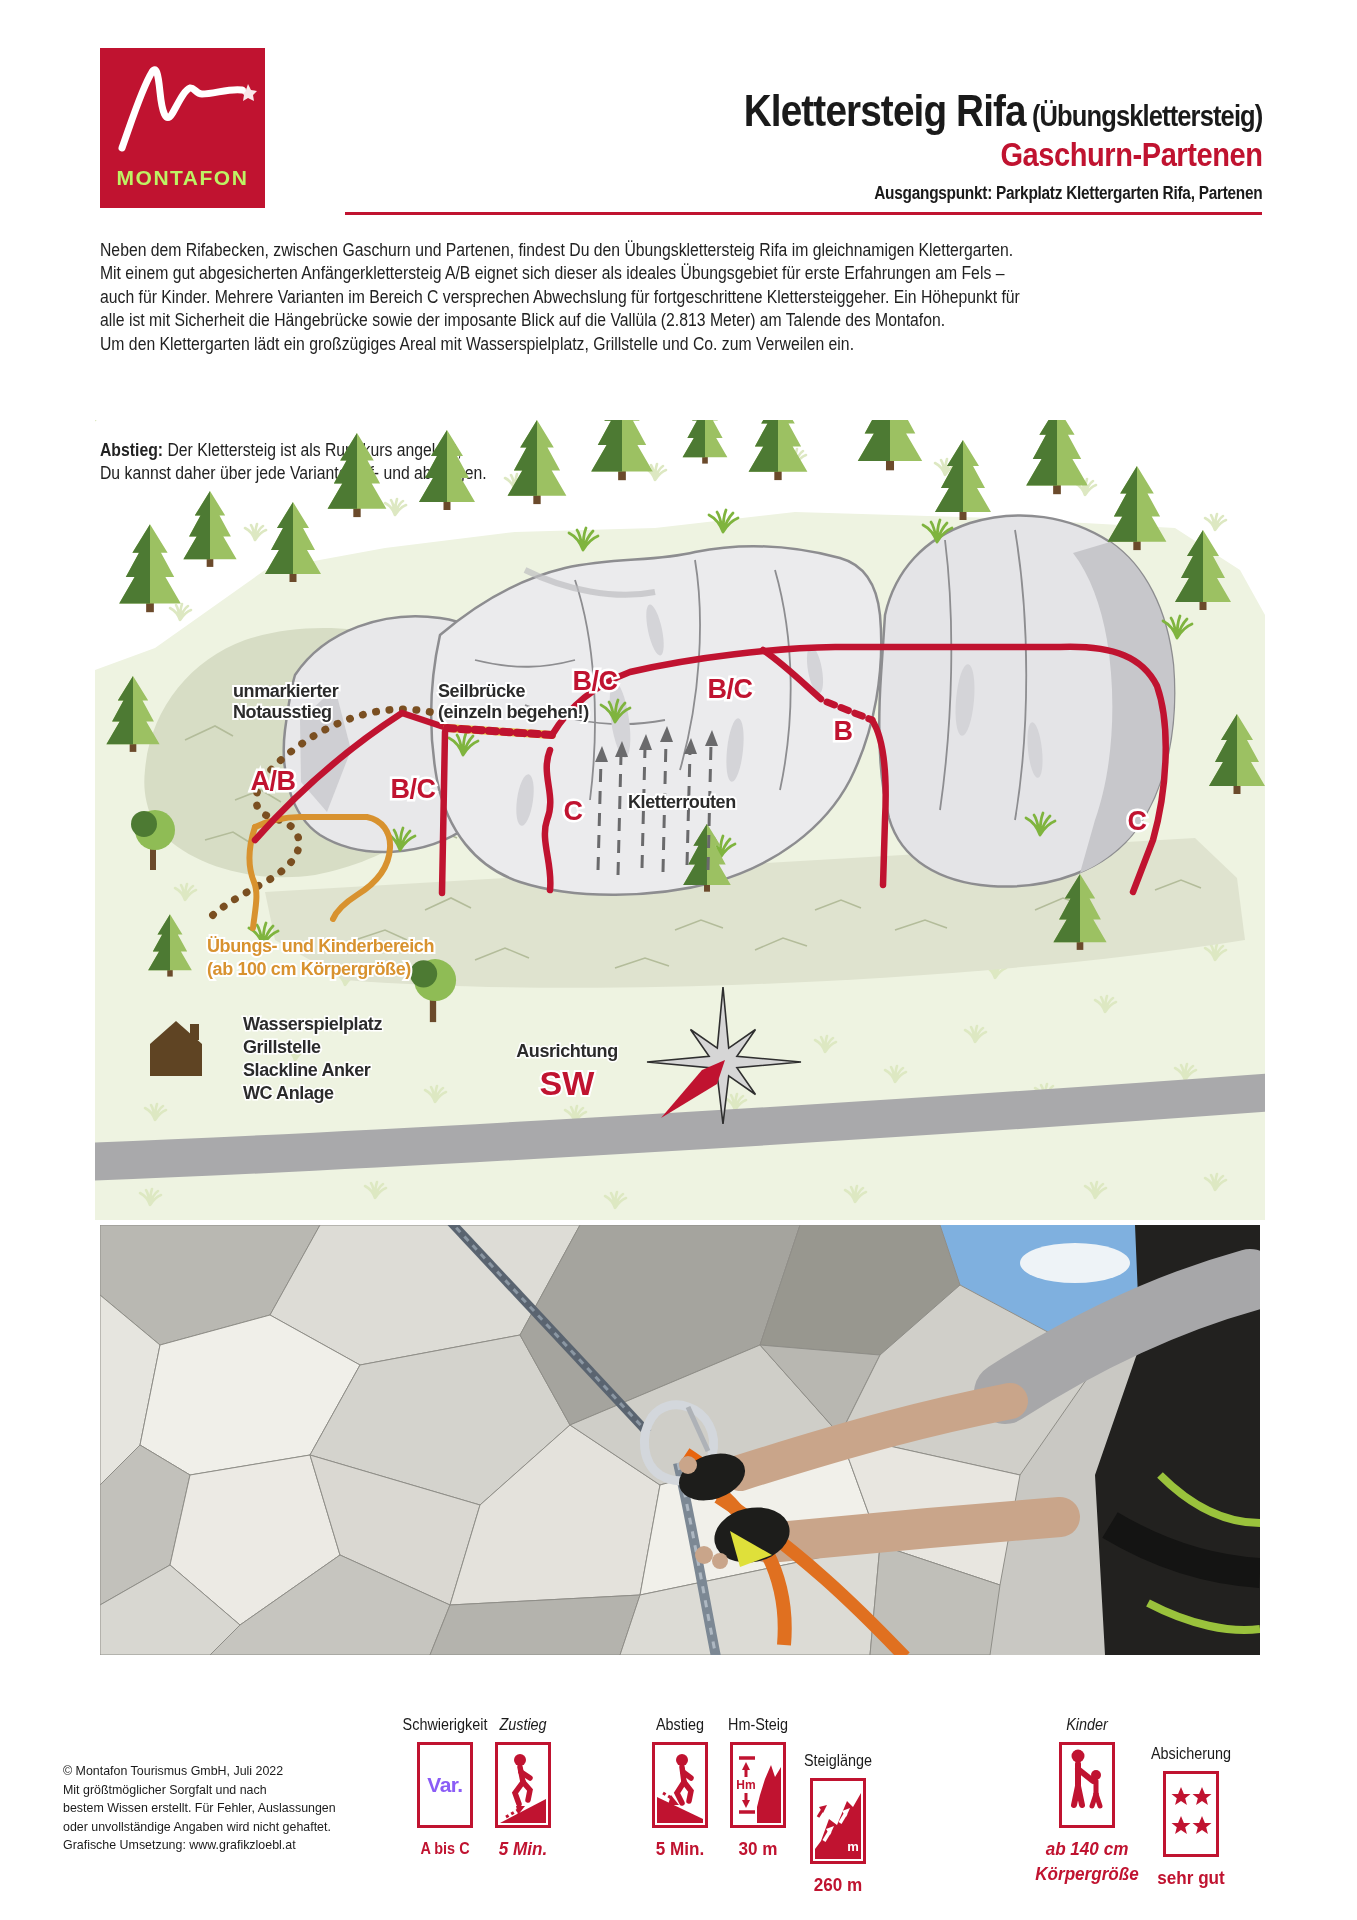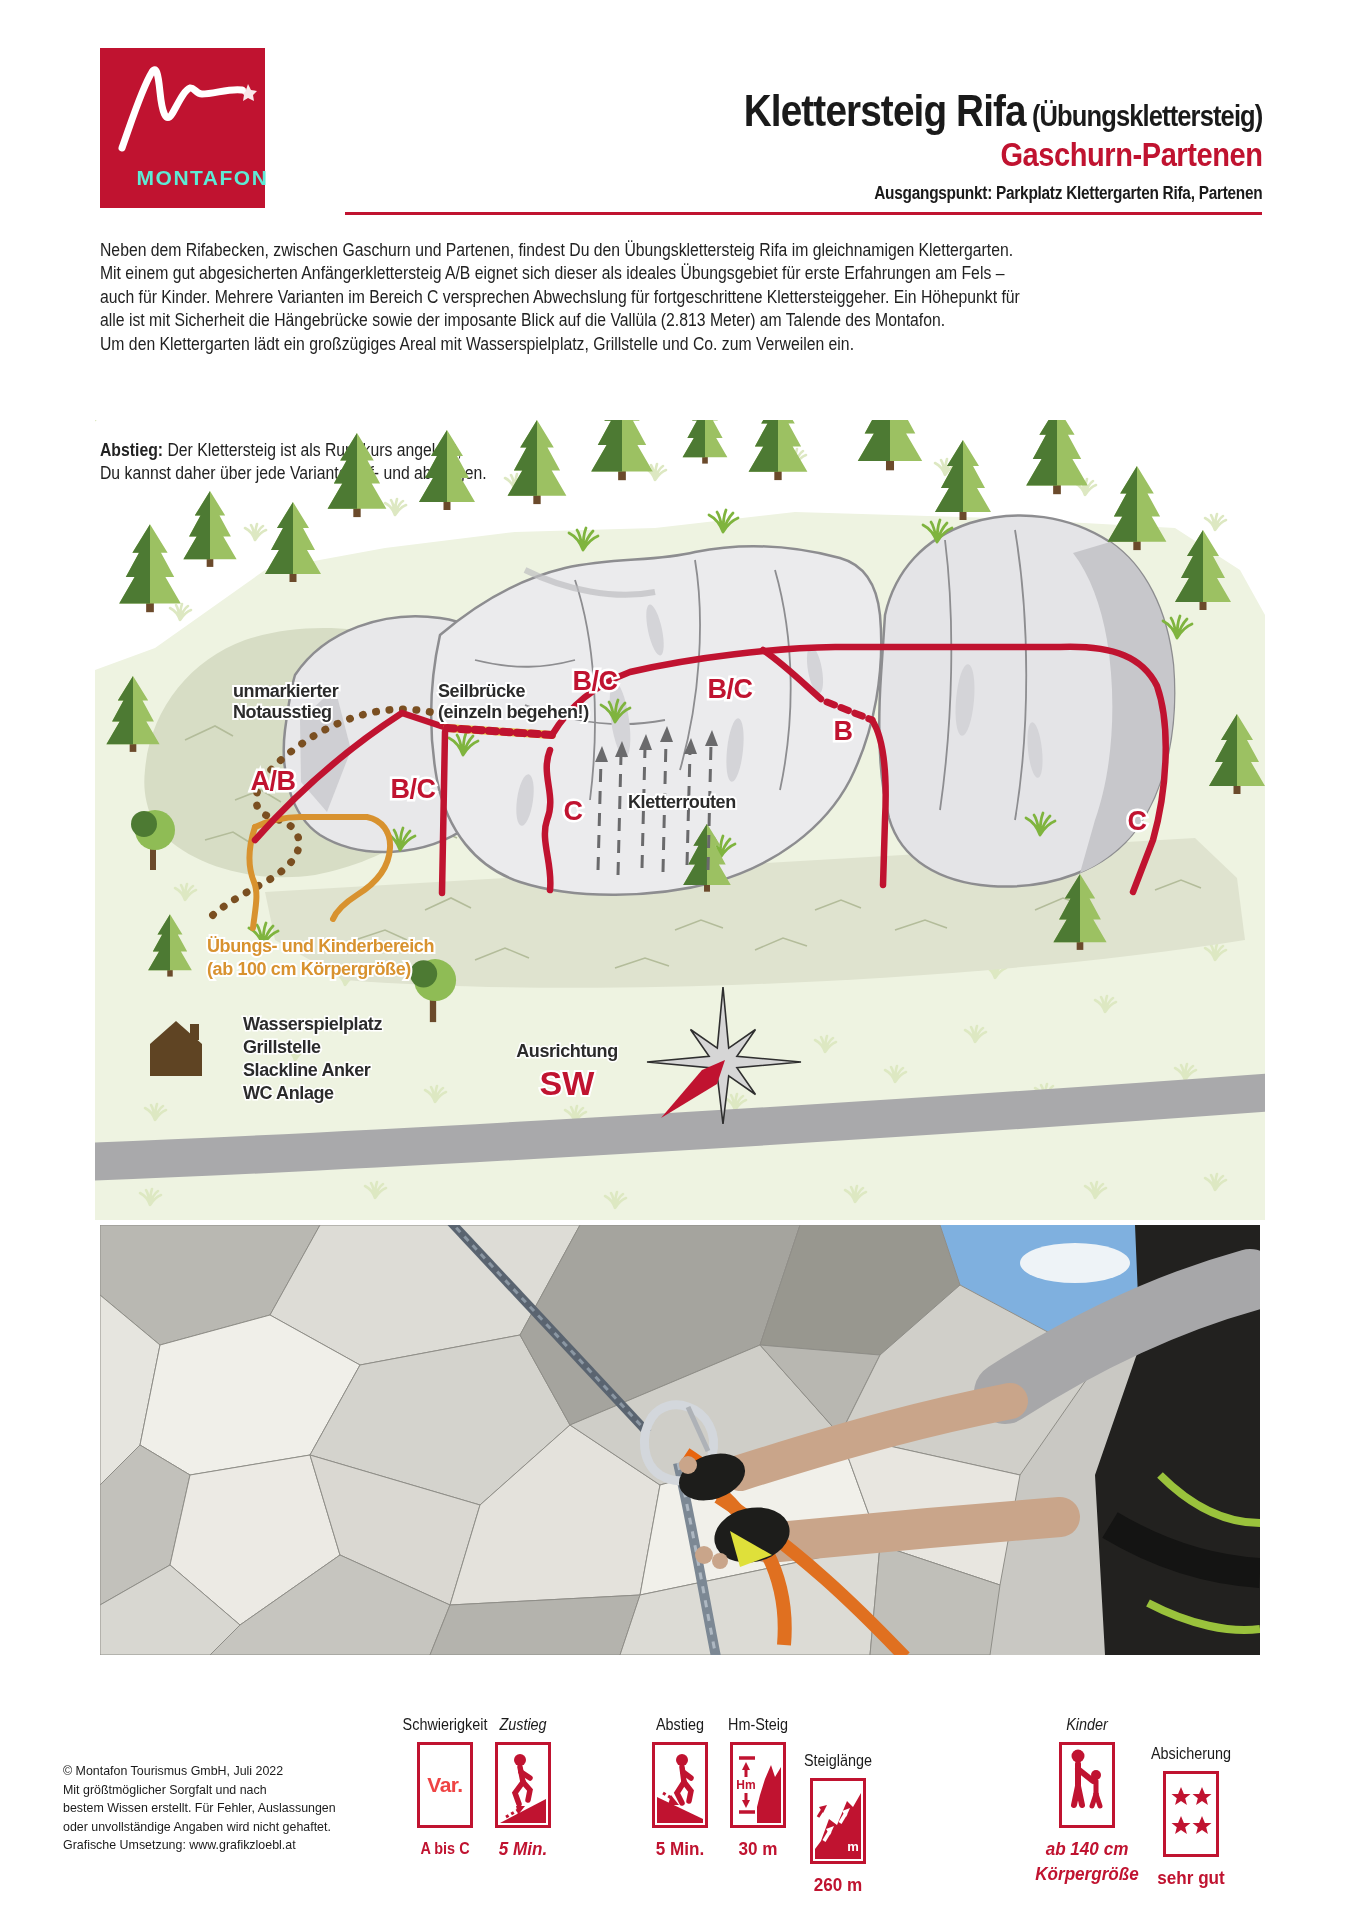--- a/index.html
+++ b/index.html
@@ -2,22 +2,22 @@
 <html><head>
 <meta charset="utf-8">
 <style>
   html,body{margin:0;padding:0;background:#ffffff;}
   .page{position:relative;width:1357px;height:1920px;background:#fff;overflow:hidden;
         font-family:"Liberation Sans",sans-serif;color:#1c1c1c;}
   .abs{position:absolute;}
   .cond{letter-spacing:-0.3px;}
   
   .logo-box{left:100px;top:48px;width:165px;height:160px;background:#c01330;}
-  .logo-brand{position:absolute;left:0;width:100%;top:118px;text-align:center;color:#5eead4;
-              font-size:21px;font-weight:bold;letter-spacing:1.5px;margin-left:20px;}
+  .logo-brand{position:absolute;left:0;width:100%;top:118px;text-align:center;color:#bef264;
+              font-size:21px;font-weight:bold;letter-spacing:1.5px;}
   .logo-tag{position:absolute;left:0;width:100%;top:176px;text-align:center;color:#fff;
             font-size:12.5px;font-weight:bold;letter-spacing:-0.2px;}
   .title-block{right:95px;top:88px;text-align:right;transform:scaleX(0.88);transform-origin:100% 0;}
   .t1{font-size:44px;font-weight:bold;letter-spacing:-1px;color:#1a1a1a;line-height:1.05;}
   .t1s{font-size:29px;font-weight:bold;}
   .t2{font-size:33px;font-weight:bold;color:#c01330;letter-spacing:-0.5px;line-height:1.25;}
   .t3{font-size:17.5px;font-weight:bold;color:#1a1a1a;margin-top:8px;}
   .red-line{left:345px;top:212px;width:917px;height:3px;background:#c01330;}
   
   .intro{left:100px;top:239px;transform:scaleX(0.90);transform-origin:0 0;}
@@ -27,21 +27,21 @@
   .abstieg b{font-weight:bold;}
   
   .copyright{left:63px;top:1762px;transform:scaleX(0.92);transform-origin:0 0;}
   .copyright div{font-size:13.5px;line-height:18.6px;white-space:nowrap;color:#1b1b1b;}
   .spec{width:124px;text-align:center;}
   .spec .lbl{font-size:16px;color:#1b1b1b;white-space:nowrap;transform:scaleX(0.9);transform-origin:50% 0;}
   .spec .box{margin:8px auto 0 auto;width:50px;height:80px;border:3px solid #c01330;background:#fff;
              display:flex;align-items:center;justify-content:center;}
   .spec .val{margin-top:9px;font-size:19px;font-weight:bold;color:#c01330;white-space:nowrap;
              transform:scaleX(0.9);transform-origin:50% 0;line-height:24px;}
-  .vartxt{font-size:21px;font-weight:bold;color:#ef4444;letter-spacing:-0.5px;}
+  .vartxt{font-size:21px;font-weight:bold;color:#8b5cf6;letter-spacing:-0.5px;}
   
   .mapblack{font-family:"Liberation Sans",sans-serif;font-weight:bold;font-size:18px;fill:#2b2b2b;
             stroke:#ffffff;stroke-width:4px;paint-order:stroke;letter-spacing:-0.4px;}
   .maproute{font-family:"Liberation Sans",sans-serif;font-weight:bold;font-size:27px;fill:#c01330;
             stroke:#ffffff;stroke-width:5px;paint-order:stroke;letter-spacing:-0.5px;}
   .maporange{font-family:"Liberation Sans",sans-serif;font-weight:bold;font-size:18px;fill:#d8922f;
             stroke:#ffffff;stroke-width:4px;paint-order:stroke;letter-spacing:-0.4px;}
   .mapfac{font-family:"Liberation Sans",sans-serif;font-weight:bold;font-size:18px;fill:#2b2b2b;
           stroke:#ffffff;stroke-width:3px;paint-order:stroke;letter-spacing:-0.4px;}
   .mapsw{font-family:"Liberation Sans",sans-serif;font-weight:bold;font-size:34px;fill:#c01330;

